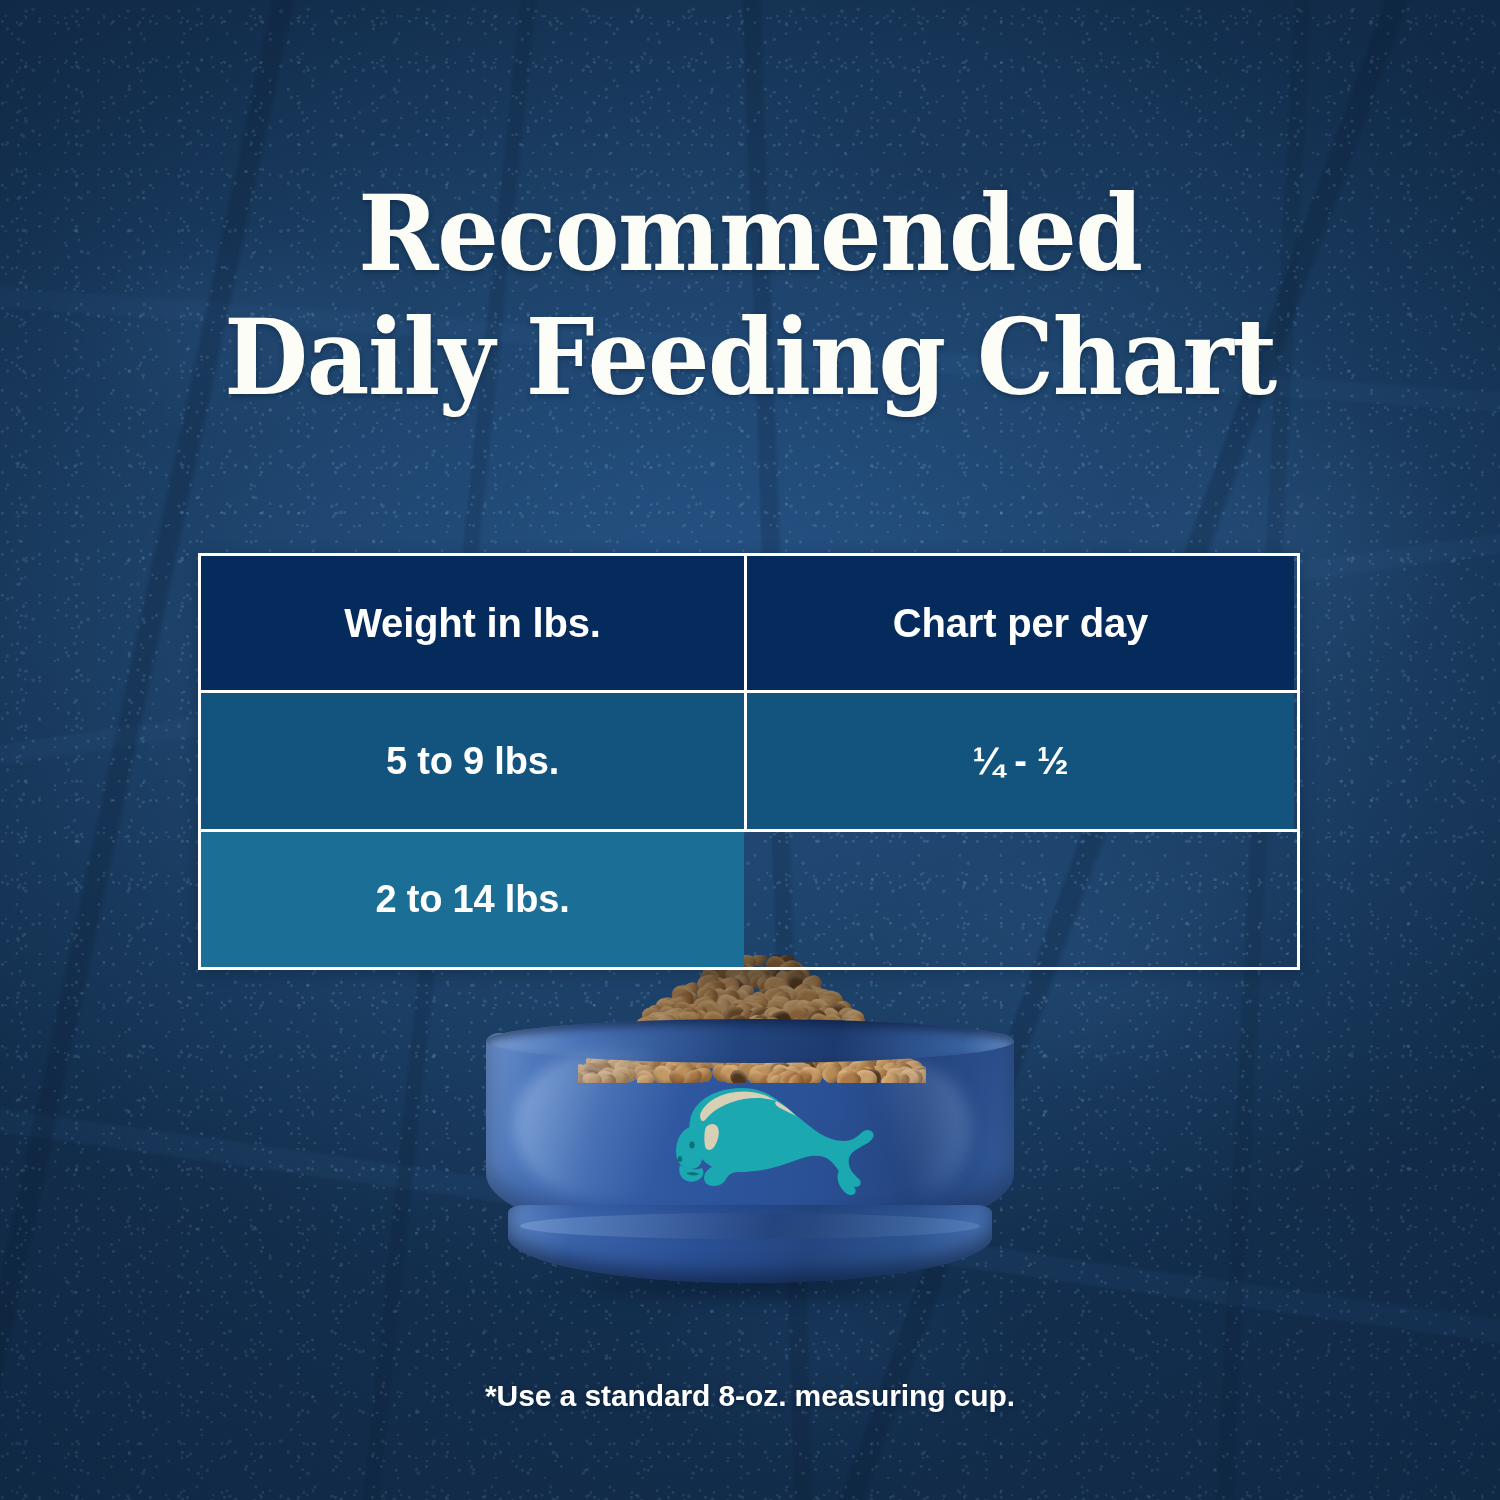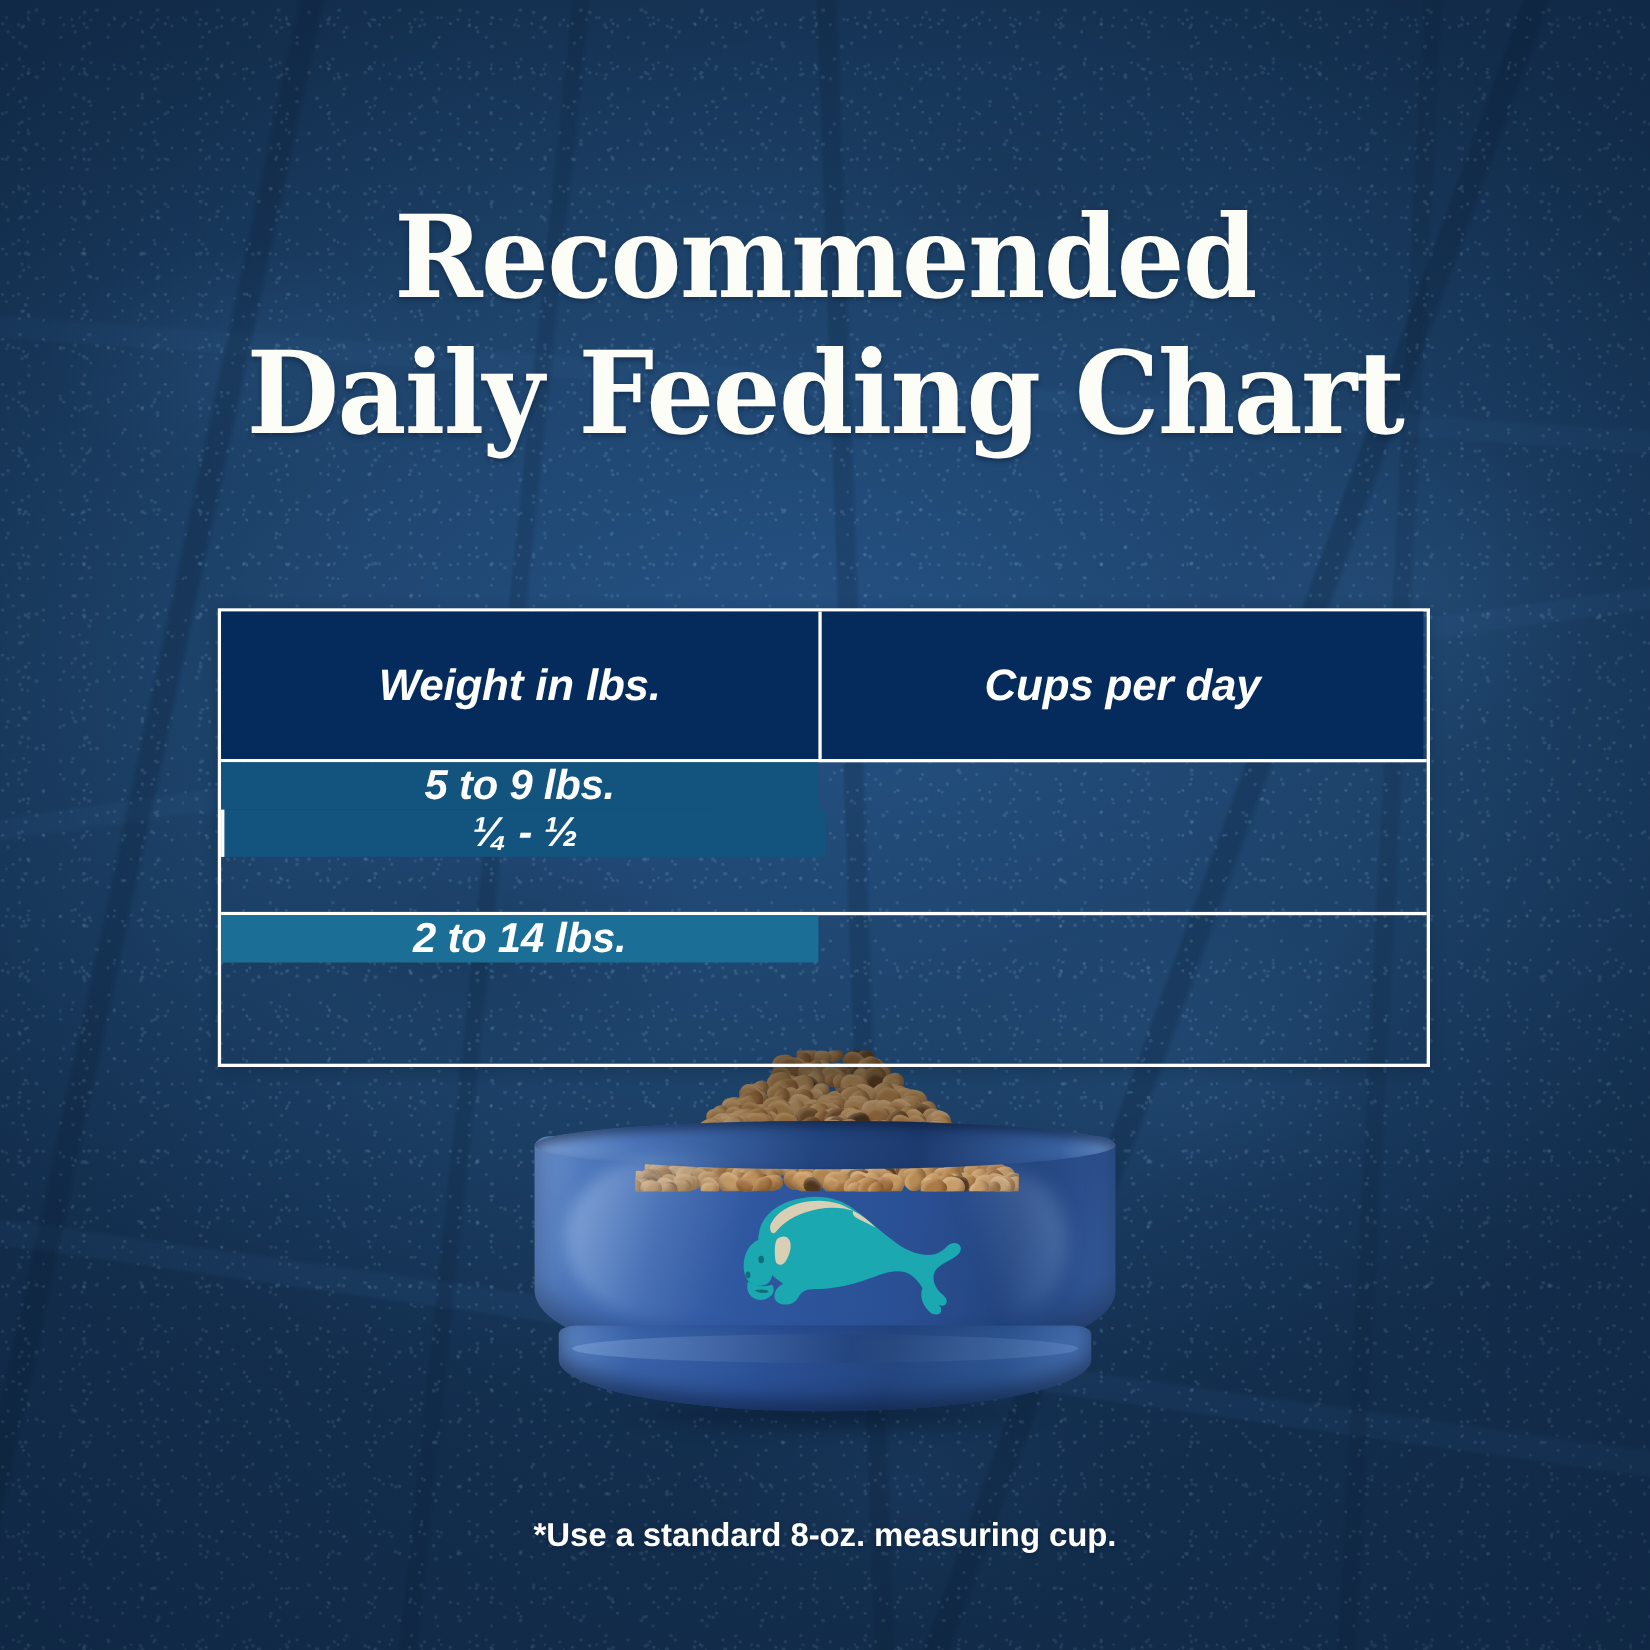--- a/index.html
+++ b/index.html
@@ -105,25 +105,24 @@
 
   
   .feed-table {
     position:absolute;
     left:198px; top:553px;
     width:1102px; height:417px;
     border:3px solid #ffffff;
     border-collapse:separate;
     z-index:6;
     box-shadow:0 3px 14px rgba(5,20,40,.28);
-    font-style:italic;
   }
   .trow { display:flex; width:100%; }
   .trow.header { height:134px; }
-  .trow.data   { height:139px;flex-direction:column; }
+  .trow.data   { height:139px; }
   .trow.data.r2{ height:138px; }
 
   .tcell {
     display:flex;
     align-items:center;
     justify-content:center;
     color:#ffffff;
     font-family:"Liberation Sans", sans-serif;
     font-weight:bold;
     text-align:center;
@@ -285,21 +284,21 @@
 
   <div class="title-block">
     <span class="title-line l1">Recommended</span>
     <span class="title-line l2">Daily Feeding Chart</span>
   </div>
 
   <div class="feed-table">
 
     <div class="trow header">
       <div class="tcell c1">Weight in lbs.</div>
-      <div class="tcell c2">Cups per day</div>
+      <div class="tcell c2">Chart per day</div>
     </div>
 
     <div class="trow data r1">
       <div class="tcell c1">5 to 9 lbs.</div>
       <div class="tcell c2 frac">¼ - ½</div>
     </div>
 
     <div class="trow data r2">
       <div class="tcell c1">2 to 14 lbs.</div>
     </div>

